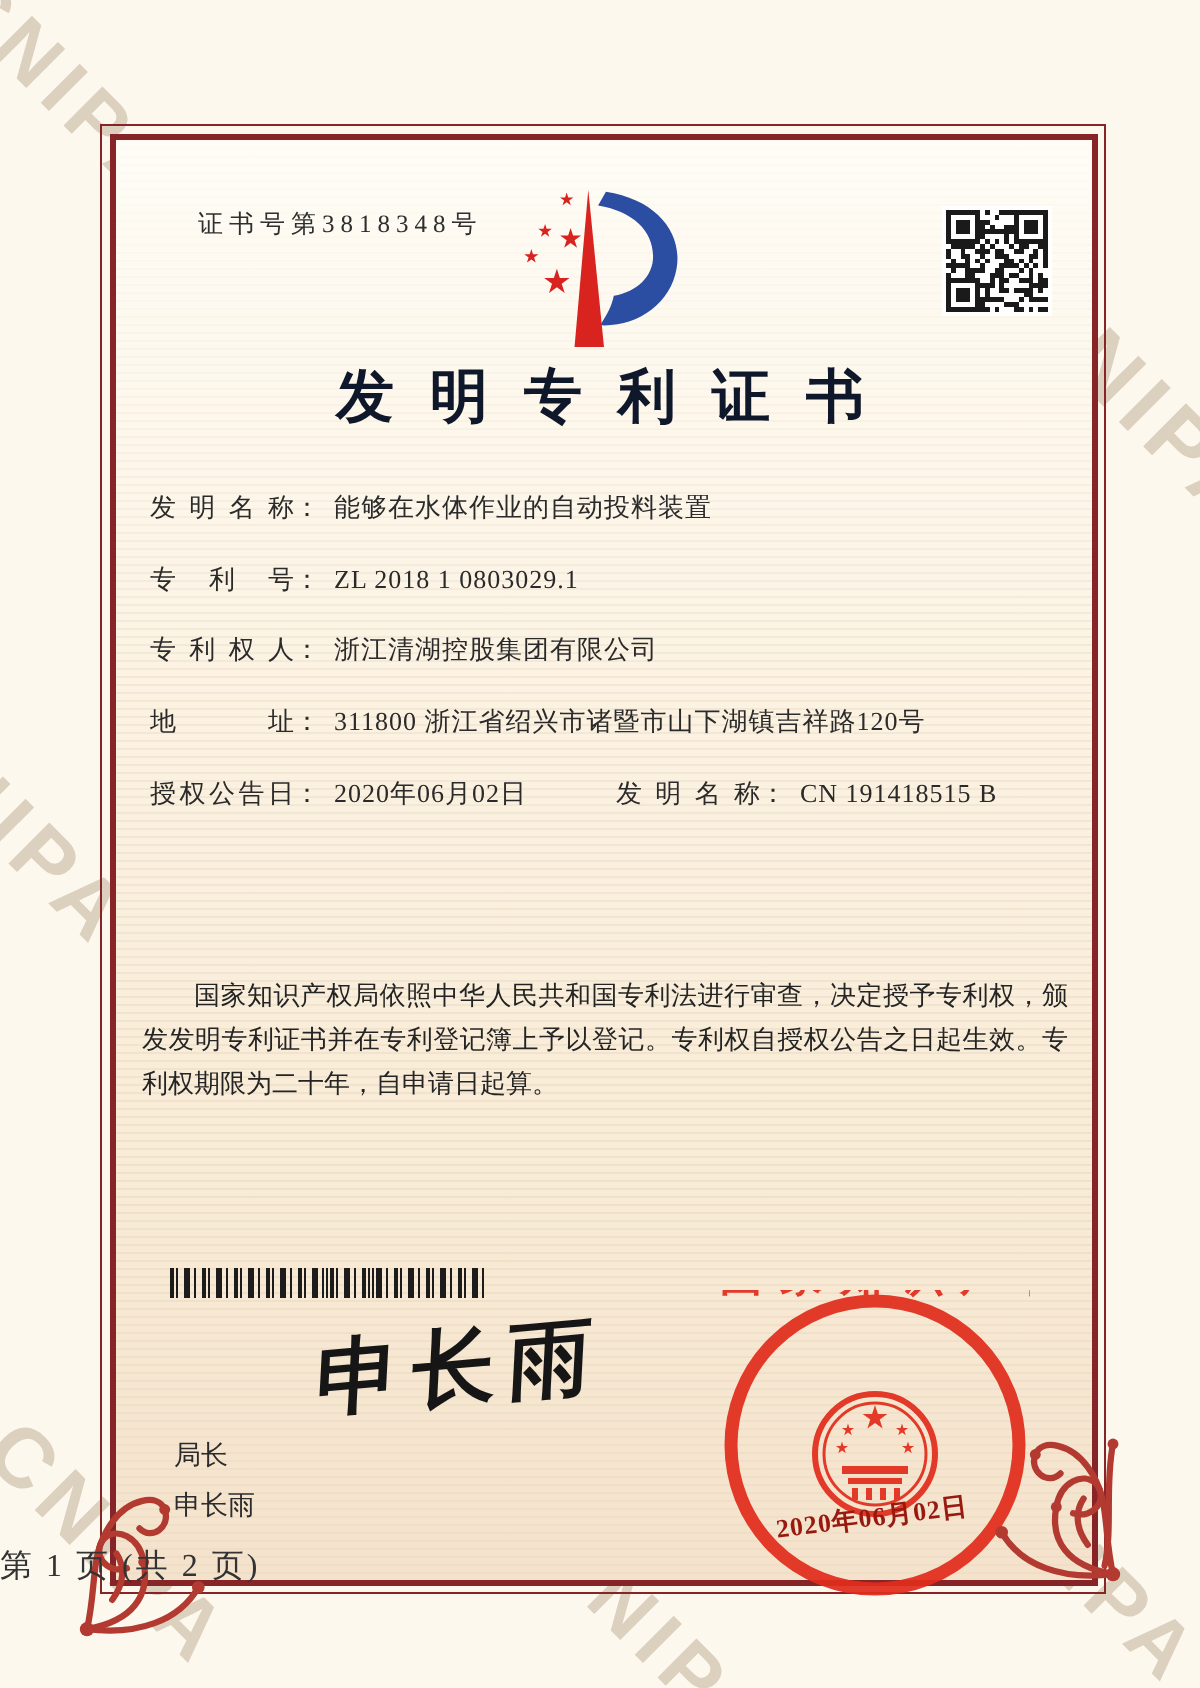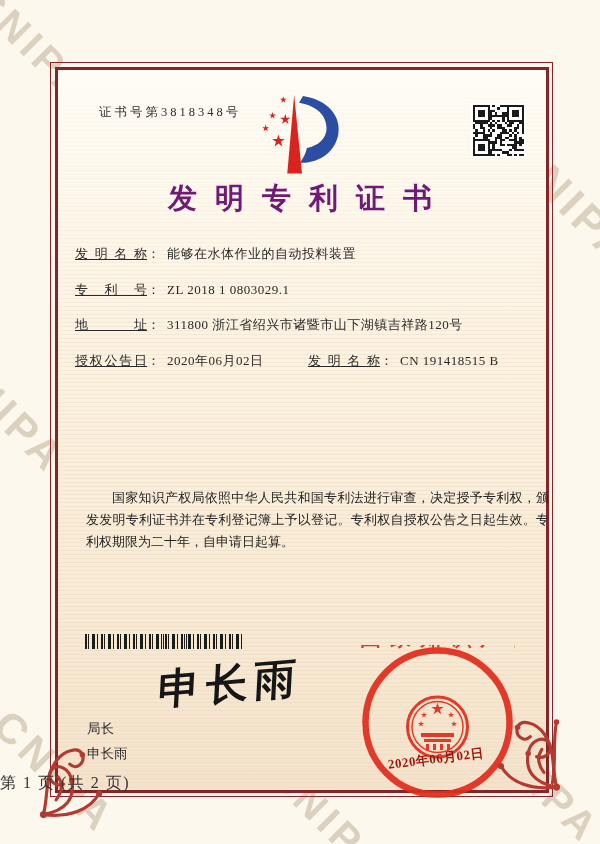--- a/index.html
+++ b/index.html
@@ -33,35 +33,35 @@
   .cert-no{
     position:absolute;left:75px;top:104px;font-size:12.5px;letter-spacing:3px;
     color:#2e2e2e;
     margin-left:24px;
   }
   .logo{position:absolute;left:248px;top:90px;width:108px;height:88px;}
   .qr-box{position:absolute;left:471px;top:103px;width:55px;height:55px;background:#fff;padding:2px;box-sizing:border-box;}
   .qr-box svg{width:100%;height:100%;display:block;}
   .title{
     position:absolute;left:0;top:179px;width:100%;text-align:center;
-    font-size:29px;font-weight:bold;letter-spacing:18px;text-indent:18px;color:#701a75;
+    font-size:29px;font-weight:bold;letter-spacing:18px;text-indent:18px;color:#0f172a;
   }
   
   .fields{position:absolute;left:75px;top:245px;width:465px;font-size:13px;color:#2a2a2a;}
   .field-row{height:35.7px;white-space:nowrap;}
   .flabel{
     display:inline-block;width:72px;text-align:justify;text-align-last:justify;
-    vertical-align:top;letter-spacing:0;text-decoration:underline;
+    vertical-align:top;letter-spacing:0;
   }
   .fcolon{display:inline-block;}
   .fvalue{display:inline-block;padding-left:7px;letter-spacing:0.5px;}
   .pair1{display:inline-block;width:233px;}
   
   .body-text{
-    position:absolute;left:86px;top:487px;width:463px;
+    position:absolute;left:71px;top:487px;width:463px;
     font-size:13px;line-height:21.8px;text-align:justify;color:#242424;
   }
   .body-text p{margin:0;text-indent:2em;}
   
   .barcode{
     position:absolute;left:85px;top:634px;width:158px;height:15px;
     background-image:
       repeating-linear-gradient(90deg,#1c1c1c 0 2px,transparent 2px 3px,#1c1c1c 3px 4px,transparent 4px 7px,#1c1c1c 7px 10px,transparent 10px 12px,#1c1c1c 12px 13px,transparent 13px 16px),
       repeating-linear-gradient(90deg,transparent 0 9px,#1c1c1c 9px 10px,transparent 10px 23px);
   }
@@ -384,20 +384,23 @@
 <div class="title">发明专利证书</div>
 
 <div class="fields">
   <div class="field-row">
     <span class="flabel">发明名称</span><span class="fcolon">：</span><span class="fvalue">能够在水体作业的自动投料装置</span>
   </div>
   <div class="field-row">
     <span class="flabel">专利号</span><span class="fcolon">：</span><span class="fvalue">ZL 2018 1 0803029.1</span>
   </div>
   <div class="field-row">
+    <span class="flabel">专利权人</span><span class="fcolon">：</span><span class="fvalue">浙江清湖控股集团有限公司</span>
+  </div>
+  <div class="field-row">
     <span class="flabel">地址</span><span class="fcolon">：</span><span class="fvalue">311800 浙江省绍兴市诸暨市山下湖镇吉祥路120号</span>
   </div>
   <div class="field-row">
     <span class="pair1"><span class="flabel">授权公告日</span><span class="fcolon">：</span><span class="fvalue">2020年06月02日</span></span><span><span class="flabel">发明名称</span><span class="fcolon">：</span><span class="fvalue">CN 191418515 B</span></span>
   </div>
 </div>
 
 <div class="body-text">
   <p>国家知识产权局依照中华人民共和国专利法进行审查，决定授予专利权，颁发发明专利证书并在专利登记簿上予以登记。专利权自授权公告之日起生效。专利权期限为二十年，自申请日起算。</p>
 </div>

